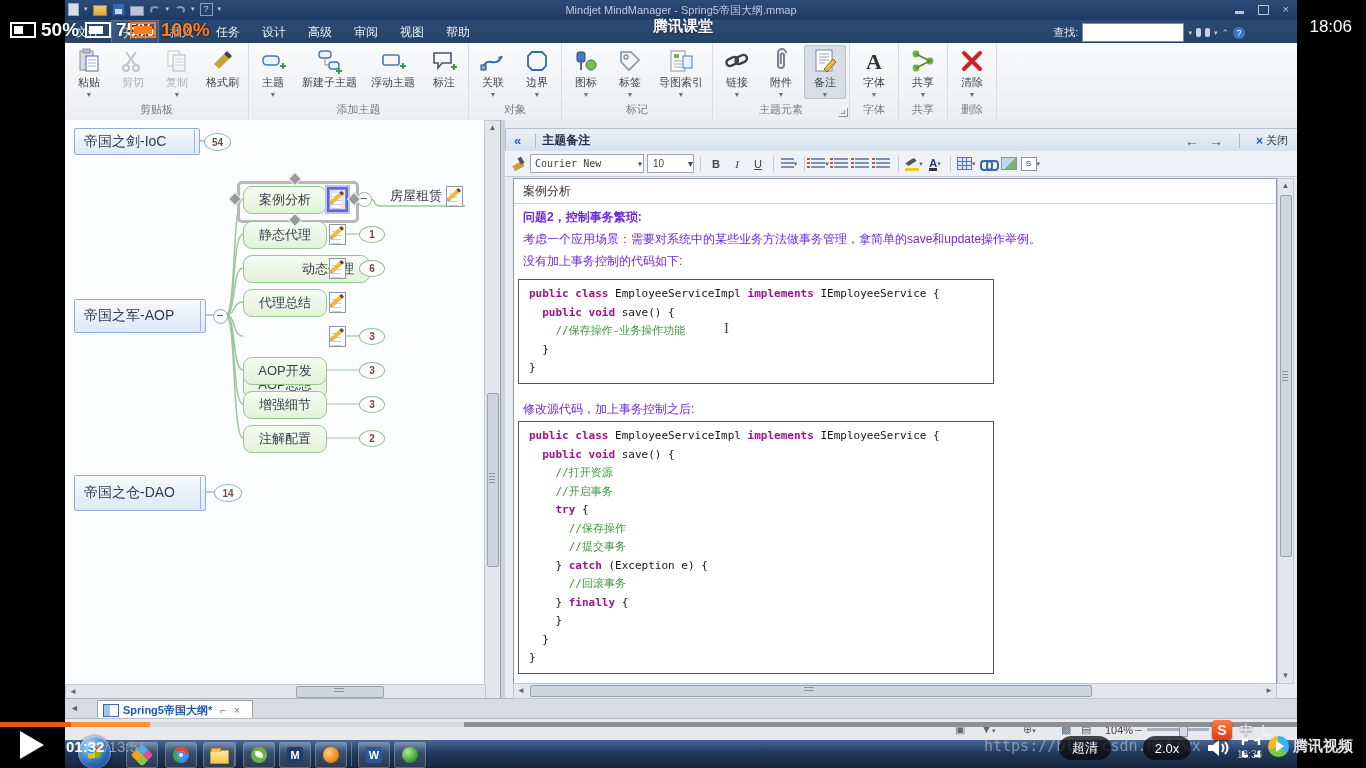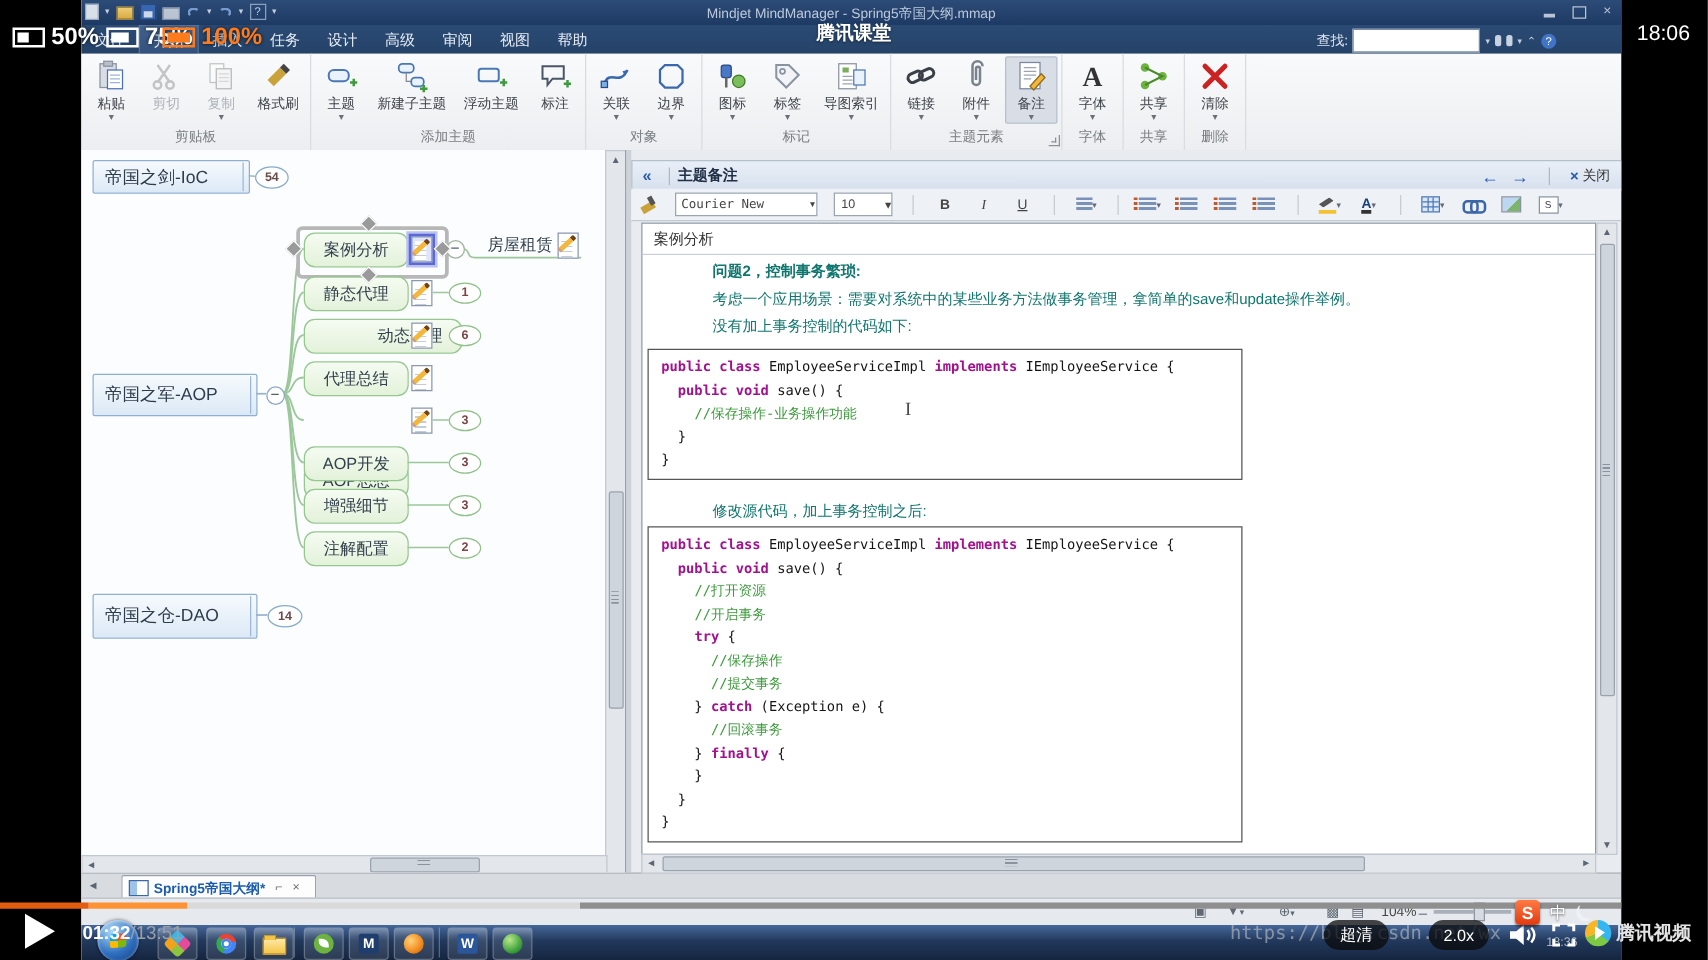--- a/index.html
+++ b/index.html
@@ -81,21 +81,21 @@
   
   .notes-pane{position:absolute;left:440px;top:0;width:792px;height:578px;background:#e8ecf1;}
   .np-header{position:absolute;left:0;top:8px;width:100%;height:23px;background:linear-gradient(#e9eff7,#d6e1ee);border:1px solid #b4c0ce;display:flex;align-items:center;font-size:12px;}
   .np-title{font-weight:bold;color:#223048;}
   .np-collapse{color:#2a5db0;font-weight:bold;font-size:13px;padding:0 8px;}
   .np-sep{width:1px;height:14px;background:#aebacb;margin:0 6px;}
   .np-right{margin-left:auto;display:flex;align-items:center;gap:10px;padding-right:10px;}
   .np-arrow{color:#2a5db0;font-size:14px;font-weight:bold;}
   .np-close{color:#333;font-size:11px;display:flex;align-items:center;gap:3px;}
   .np-close .x{color:#2a5db0;font-weight:bold;font-size:12px;}
-  .np-toolbar{position:absolute;left:0;top:31px;width:100%;height:26px;background:#eef1f5;border-bottom:1px solid #c3c9d1;display:flex;align-items:center;gap:13px;padding-left:4px;box-sizing:border-box;font-size:11px;color:#444;}
+  .np-toolbar{position:absolute;left:0;top:31px;width:100%;height:26px;background:#eef1f5;border-bottom:1px solid #c3c9d1;display:flex;align-items:center;gap:3px;padding-left:4px;box-sizing:border-box;font-size:11px;color:#444;}
   .ti{height:18px;min-width:18px;display:flex;align-items:center;justify-content:center;position:relative;}
   .tsep{width:1px;height:16px;background:#c6ccd4;margin:0 3px;}
   .fontbox{width:108px;height:17px;background:#fff;border:1px solid #9aa5b2;font-family:"DejaVu Sans Mono",monospace;font-size:10px;display:flex;align-items:center;padding-left:4px;justify-content:space-between;}
   .sizebox{width:40px;height:17px;background:#fff;border:1px solid #9aa5b2;font-size:10px;display:flex;align-items:center;padding-left:5px;justify-content:space-between;}
   .ti .ddm{font-size:7px;color:#667;}
   .ti.bold{font-weight:bold;}
   .ti.italic{font-style:italic;font-family:"Liberation Serif",serif;}
   .ti.underl{text-decoration:underline;}
   .mini-lines{width:13px;height:11px;background:repeating-linear-gradient(#7b92b8 0 2px,transparent 2px 4px);}
   .mini-list{width:14px;height:11px;background:repeating-linear-gradient(#7b92b8 0 2px,transparent 2px 4px);position:relative;}
@@ -114,21 +114,21 @@
   .chain::before,.chain::after{content:"";position:absolute;top:0;width:9px;height:7px;border:2px solid #3b66a8;border-radius:4px;}
   .chain::after{left:6px;}
   .pic-ic{width:14px;height:11px;border:1px solid #8a93a0;background:linear-gradient(135deg,#bcd8f0 55%,#7ab56a 55%);}
   .dt-ic{width:14px;height:12px;border:1px solid #8a93a0;background:#fff;font-size:8px;color:#335;display:flex;align-items:center;justify-content:center;}
   .painter-ic{width:13px;height:13px;position:relative;}
   .painter-ic::before{content:"";position:absolute;left:1px;top:6px;width:11px;height:6px;background:#caa23a;transform:rotate(-30deg);}
   .painter-ic::after{content:"";position:absolute;left:7px;top:0;width:4px;height:7px;background:#555;transform:rotate(-30deg);}
   
   .notes-doc{position:absolute;left:8px;top:58px;width:762px;height:504px;background:#fff;border:1px solid #8d99a6;overflow:hidden;}
   .nd-title{position:absolute;left:0;top:0;width:100%;height:25px;border-bottom:1px solid #c9d2dc;font-size:12px;color:#333;display:flex;align-items:center;padding-left:9px;box-sizing:border-box;}
-  .nd-text{position:absolute;left:9px;font-size:12px;color:#0f766e;white-space:nowrap;margin-left:47px;}
+  .nd-text{position:absolute;left:9px;font-size:12px;color:#6d28d9;white-space:nowrap;}
   .codeblock{position:absolute;left:4px;width:464px;border:1px solid #555;background:#fff;
      font-family:"DejaVu Sans Mono",monospace;font-size:11px;line-height:18.5px;padding:5px 0 5px 10px;}
   .codeblock .k{color:#a2128e;font-weight:bold;}
   .codeblock .c{color:#3c9a3c;}
   .codeblock .p{color:#151515;}
   .cl{white-space:pre;}
   .ibeam{position:absolute;width:9px;height:15px;color:#4a4a4a;font-family:"Liberation Serif",serif;font-size:15px;line-height:15px;}
   
   .docbar{position:absolute;left:0;top:698px;width:100%;height:20px;background:#d8dce1;border-top:1px solid #adb3ba;}
   .dtab{position:absolute;left:32px;top:1px;width:154px;height:19px;background:#fdfdfe;border:1px solid #9aa2ac;border-bottom:none;border-radius:2px 2px 0 0;display:flex;align-items:center;font-size:11px;}

